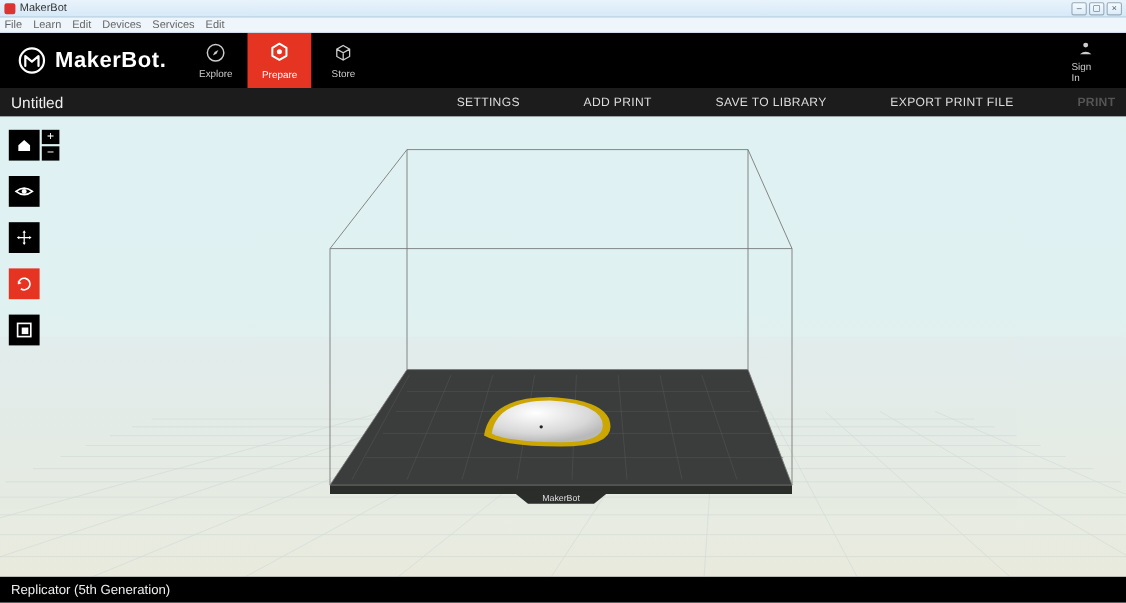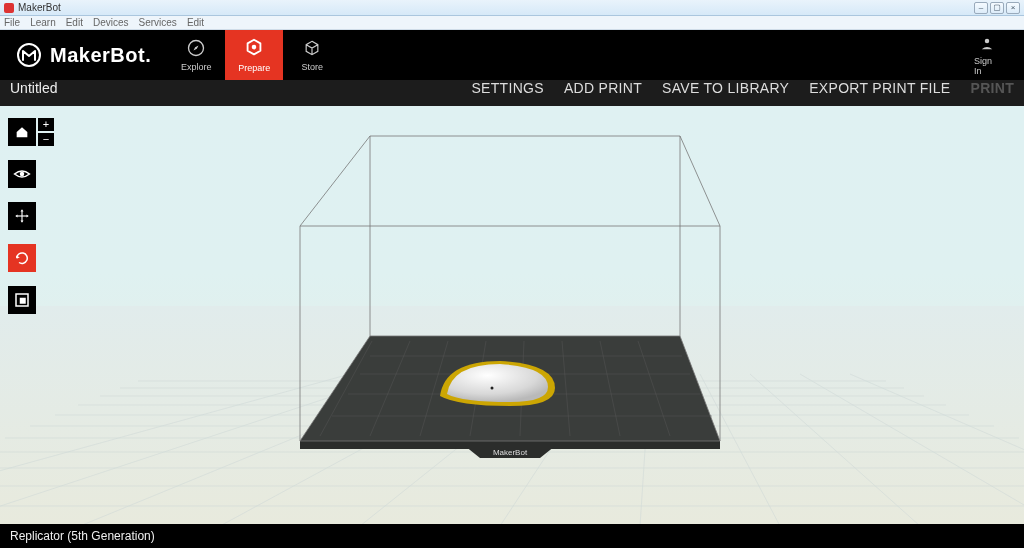--- a/index.html
+++ b/index.html
@@ -42,26 +42,27 @@
   }
   .nav-item.active { background:#e53422; color:#fff; }
   .nav-item svg { margin-bottom:4px; }
   .nav-spacer { flex:1; }
   .signin { width:50px; display:flex; flex-direction:column; align-items:center; justify-content:center; font-size:9px; color:#ccc; cursor:pointer; padding-right:25px;}
   .signin svg { margin-bottom:3px; }
 
   
   .subbar {
     height: 26px; background:#1c1c1c;
-    display:flex; align-items:flex-start;
+    display:flex; align-items:center;
     padding: 0 10px;
     color:#eee;
+    gap:38px;
   }
   .doc-title { font-size:14px; flex:1; }
-  .subbar .action { font-size:14px; color:#ddd; margin-left:20px; letter-spacing:0.3px; cursor:pointer; }
+  .subbar .action { font-size:11px; color:#ddd; margin-left:20px; letter-spacing:0.3px; cursor:pointer; }
   .subbar .action.disabled { color:#555; cursor:default;font-weight:bold; }
 
   
   .viewport {
     position:relative;
     height: calc(548px - 16px - 14px - 50px - 26px - 24px);
     background: linear-gradient(180deg, #dff1f2 0%, #dff1f1 40%, #e6ece1 100%);
     overflow:hidden;
   }
   .viewport svg.scene { position:absolute; left:0; top:0; }

